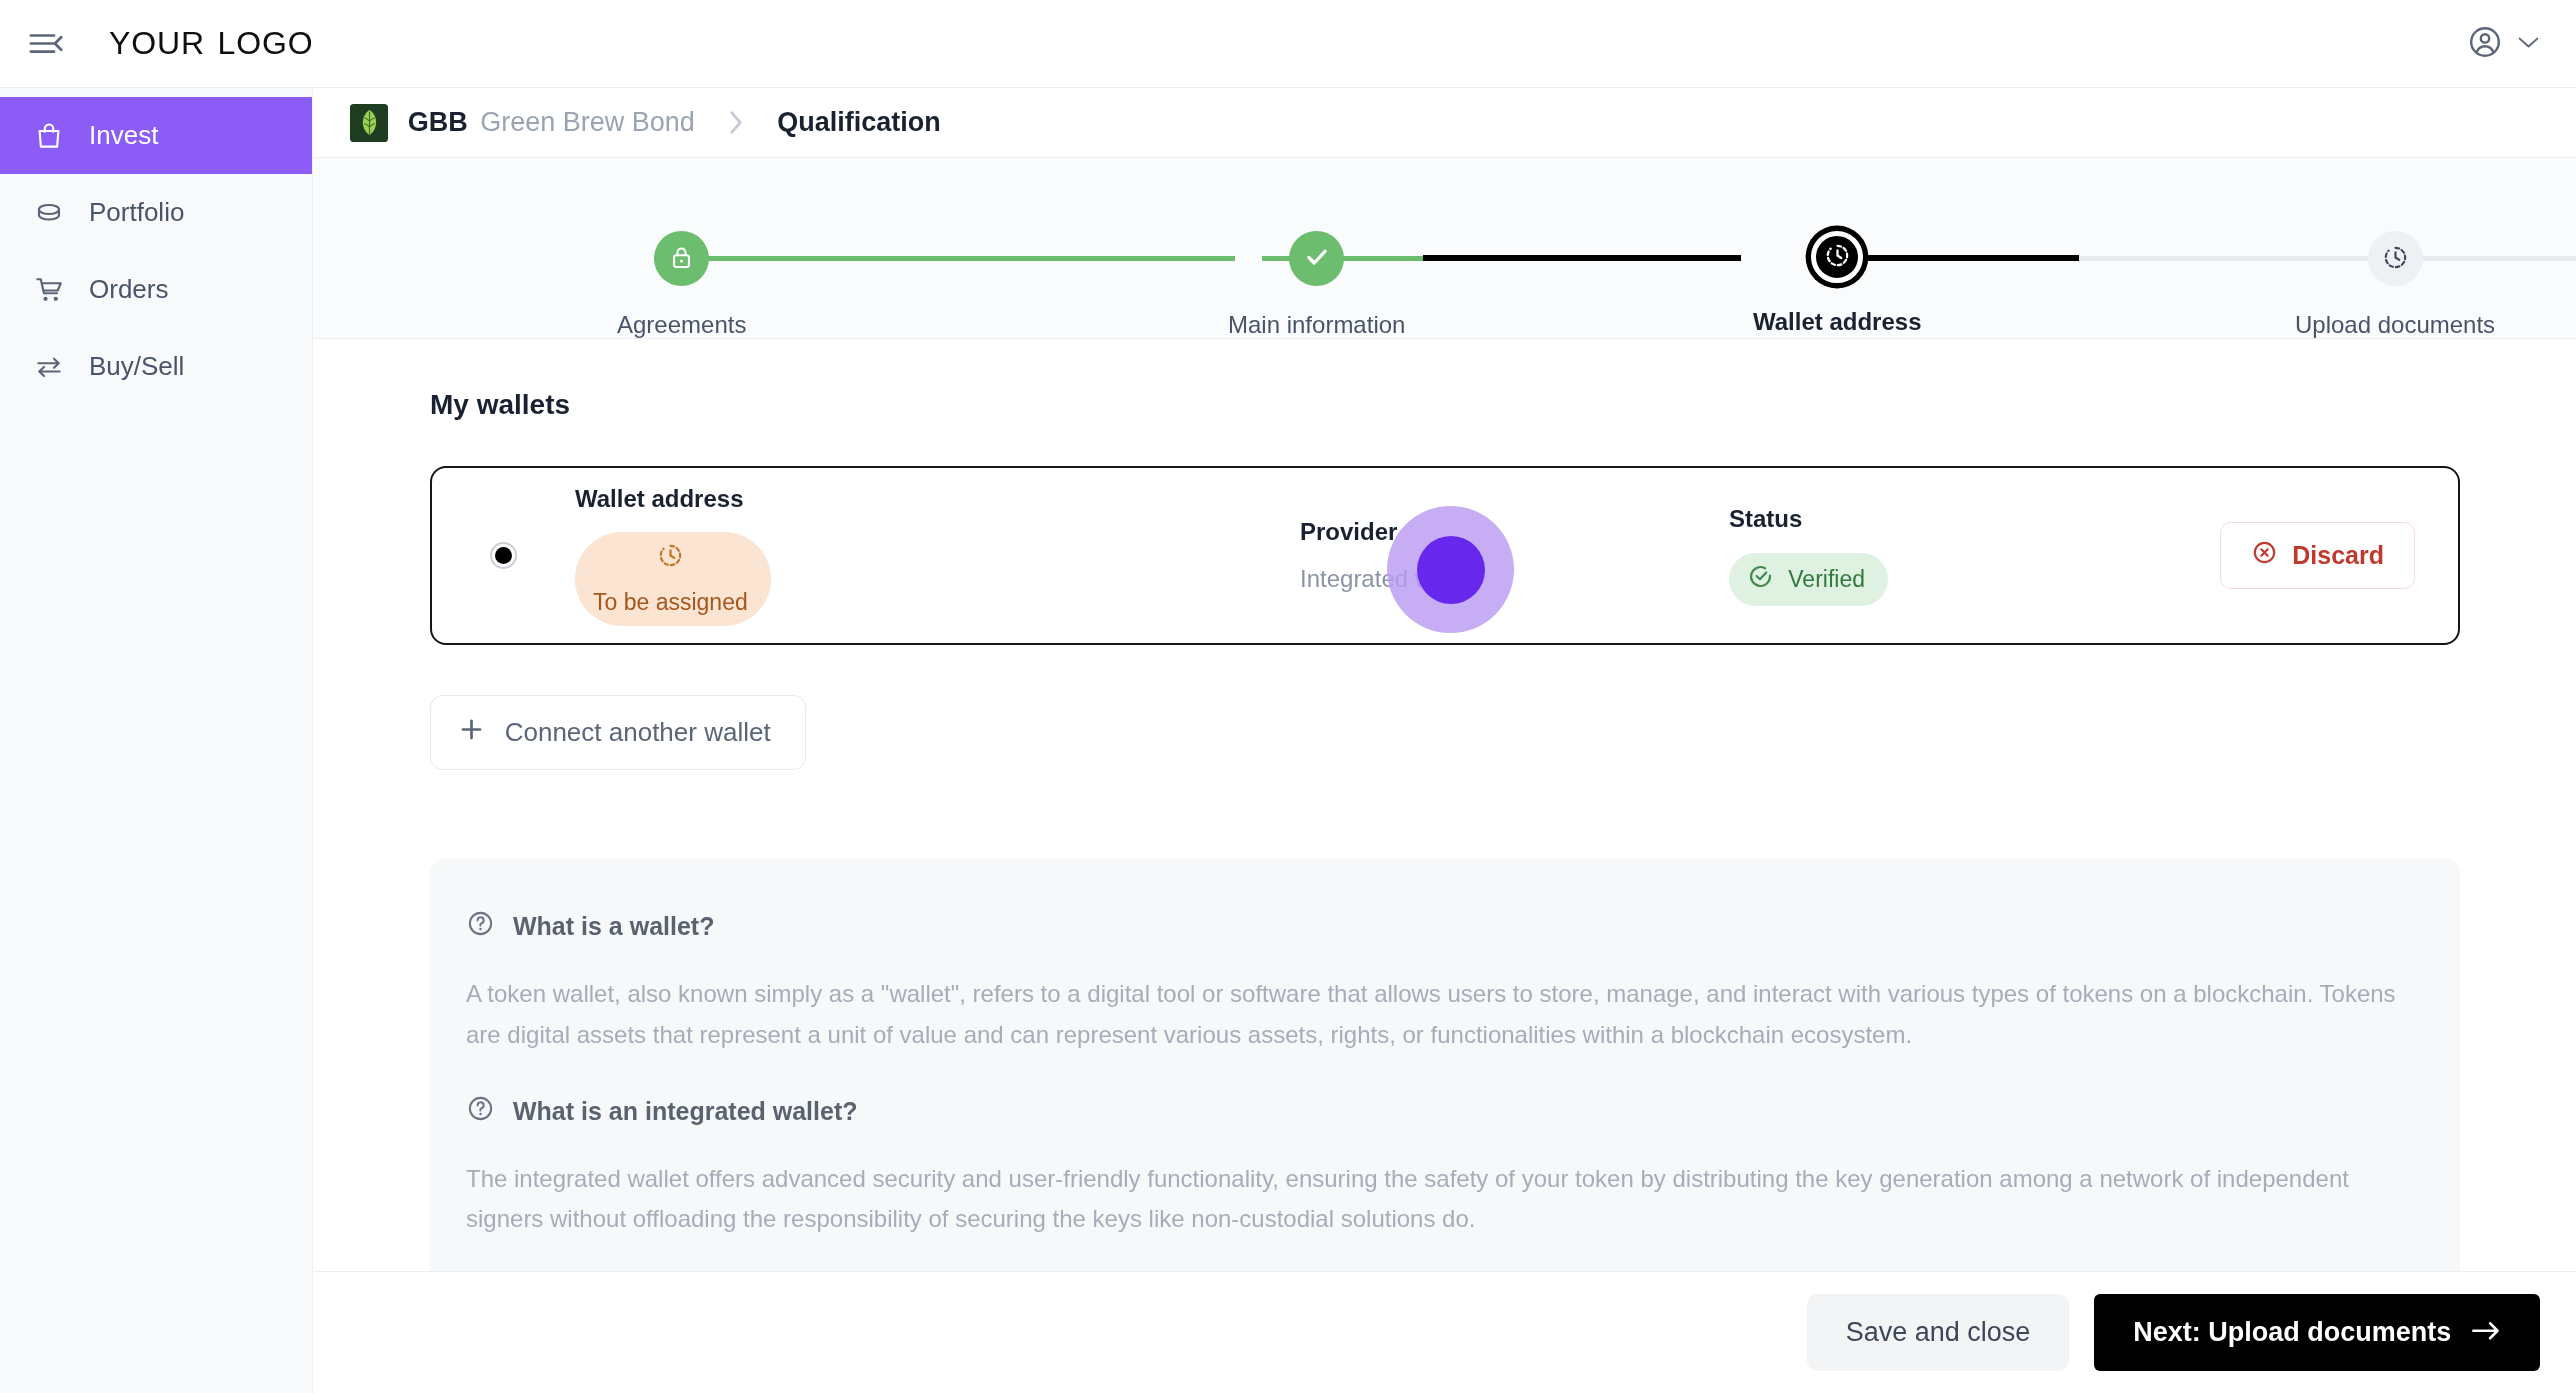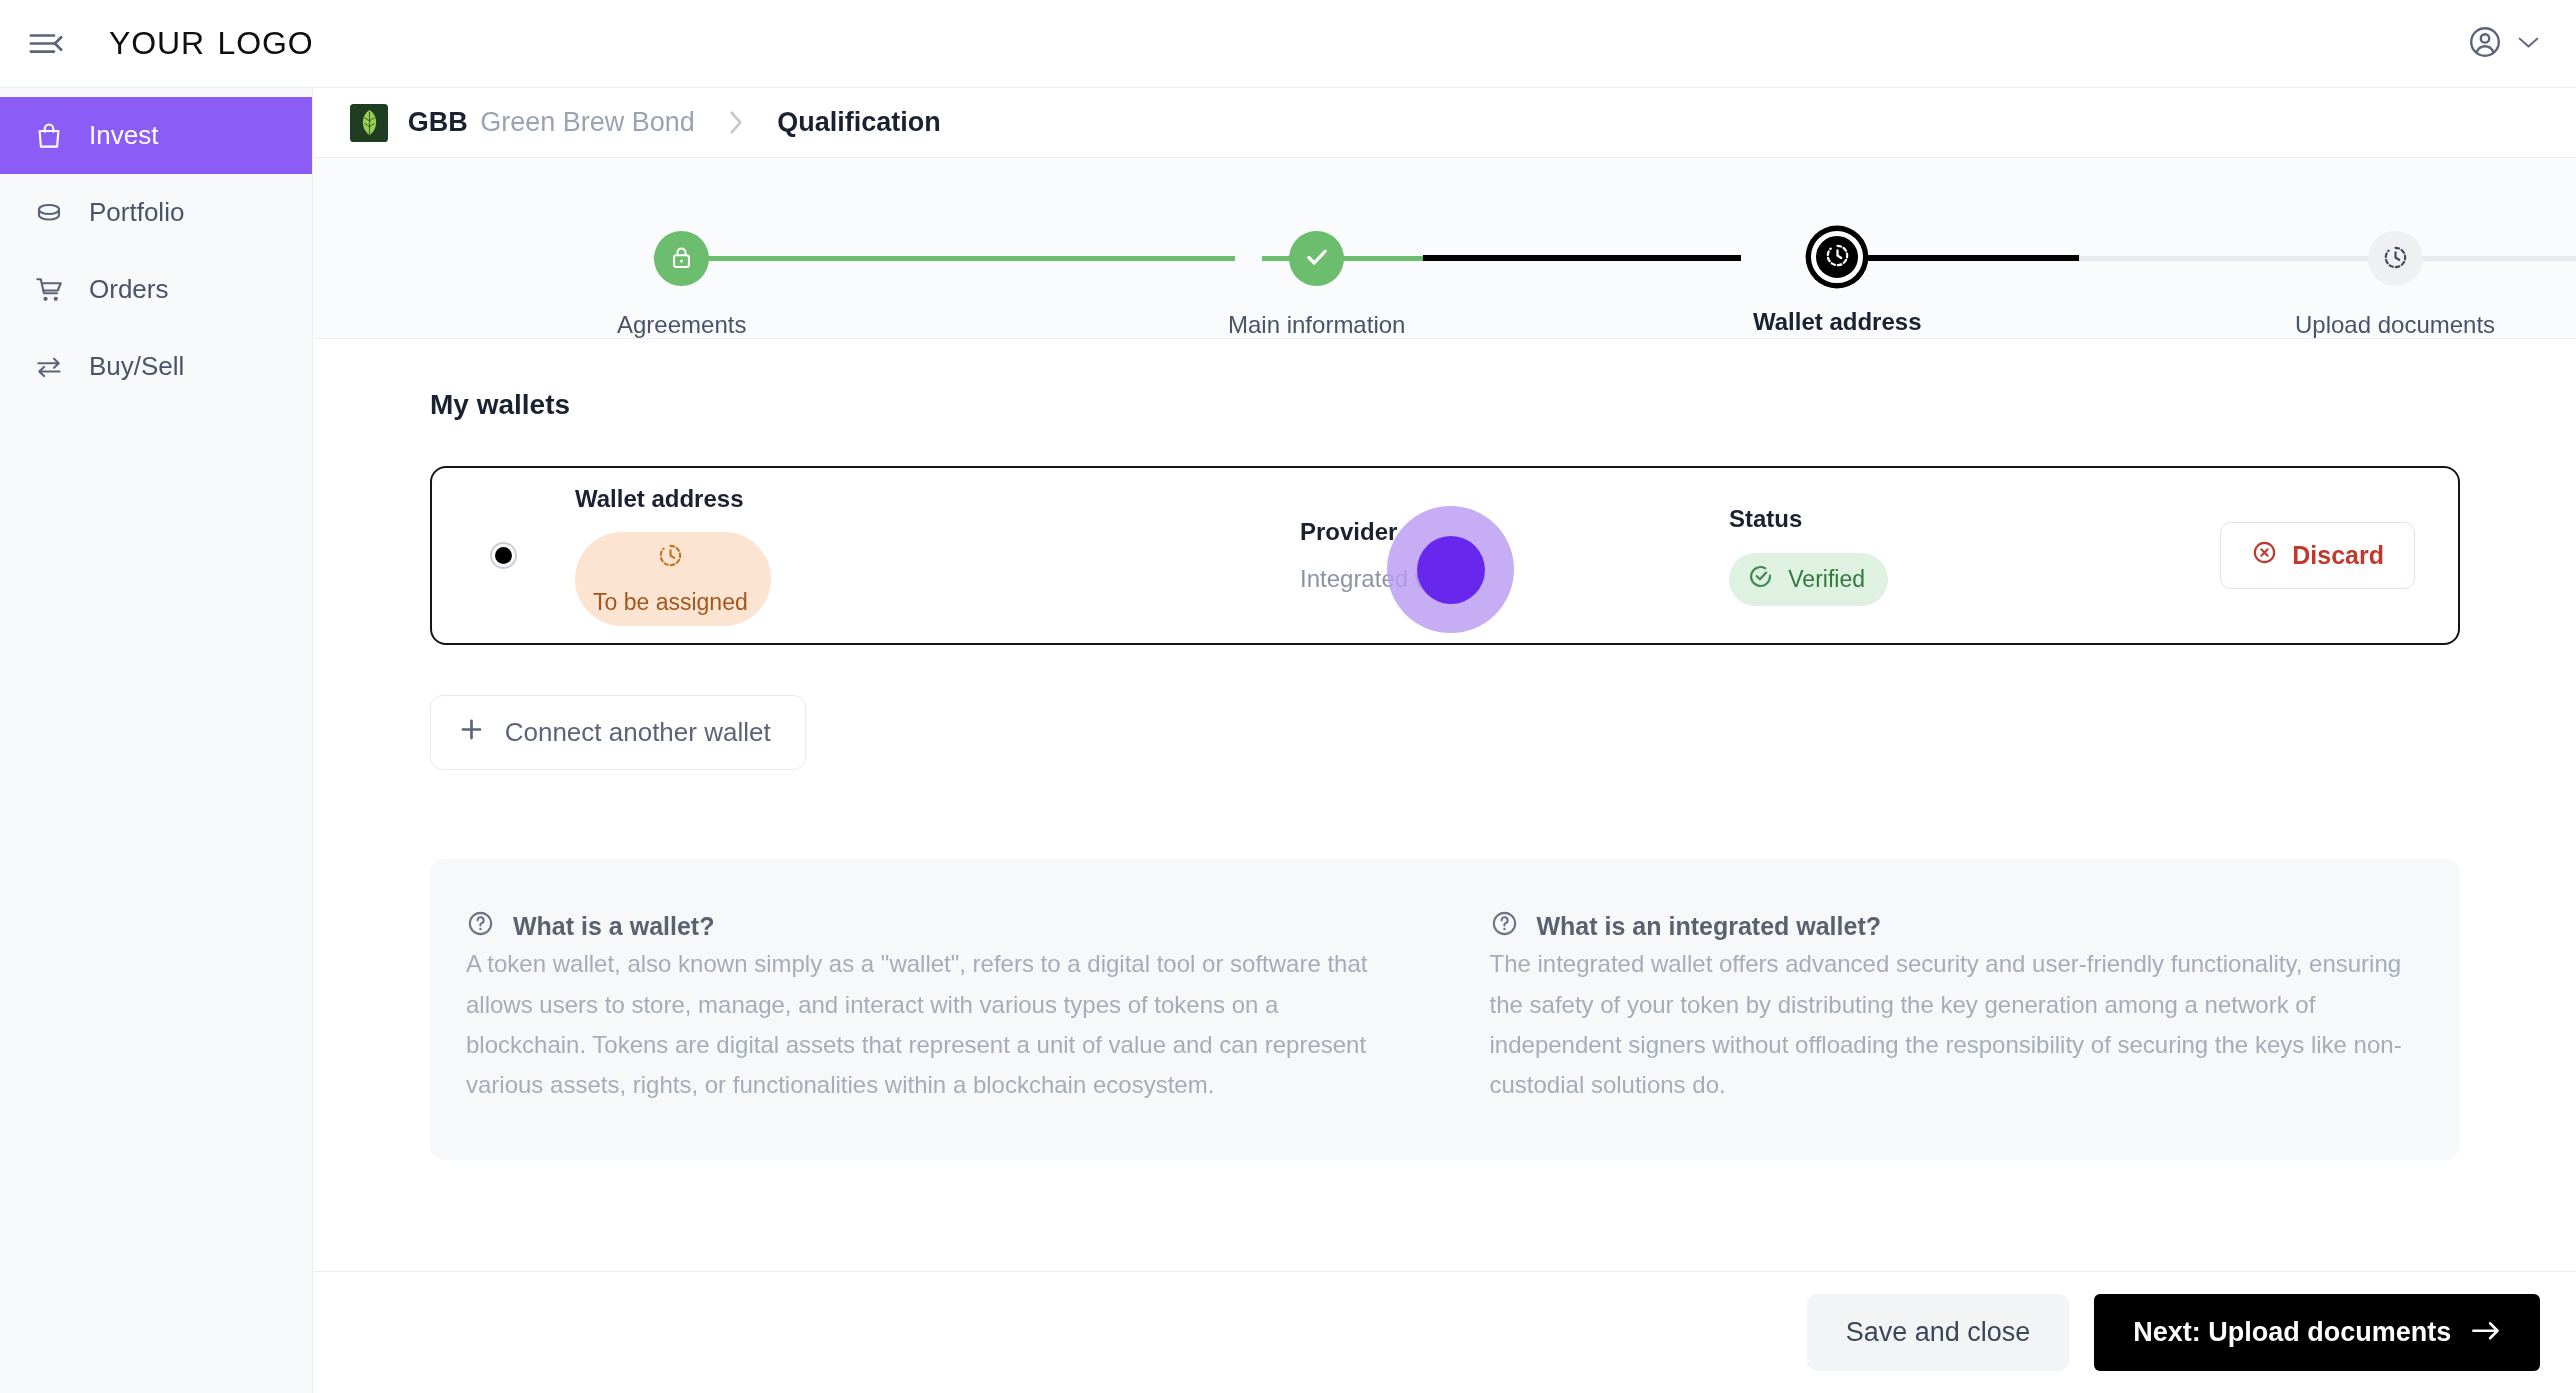--- a/index.html
+++ b/index.html
@@ -120,25 +120,25 @@
   }
 
   .connect-btn {
     margin-top: 50px; display: inline-flex; align-items: center; gap: 19.7px;
     border: 1.8px solid #e6e9ee; border-radius: 12.5px; background: #ffffff;
     color: #5b6578; font-size: 26px; padding: 19.7px 34px 19.7px 27px; cursor: pointer;
   }
 
   .info-panel {
     margin-top: 89px; background: #f7f8f9; border-radius: 14.3px;
-    padding: 50px 36px 54px 36px; display: flex; gap: 89px;
+    padding: 50px 36px 54px 36px; display: flex; gap: 39px; flex-direction: column;
   }
   .info-col { flex: 1 1 0; }
   .info-head { display: flex; align-items: center; gap: 18px; font-size: 25px; font-weight: 700; color: #59626f; }
-  .info-body { font-size: 24px; line-height: 1.68; color: #a6adb8; }
+  .info-body { margin-top: 30px; font-size: 24px; line-height: 1.68; color: #a6adb8; }
 
   
   .footer {
     position: absolute; left: 314px; bottom: 0; width: 2262px; height: 122px;
     background: #ffffff; border-top: 0.9px solid #eceef1;
     display: flex; align-items: center; justify-content: flex-end; gap: 25px; padding-right: 36px;
   }
   .btn-secondary {
     background: #f2f4f6; color: #3d4759; border: none; border-radius: 10.7px;
     font-size: 27px; padding: 23px 39px; cursor: pointer; font-family: inherit;

